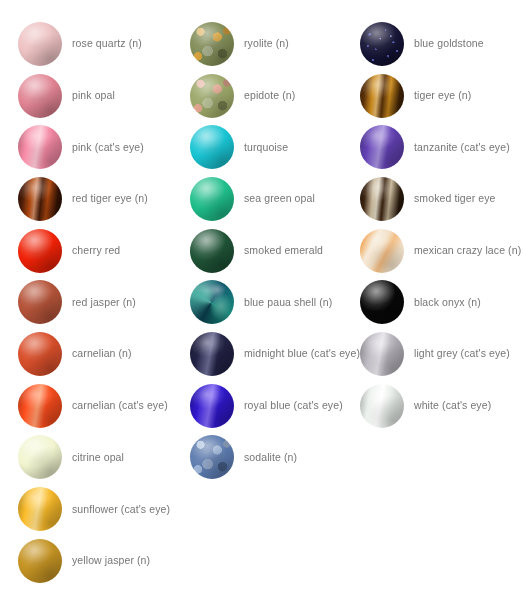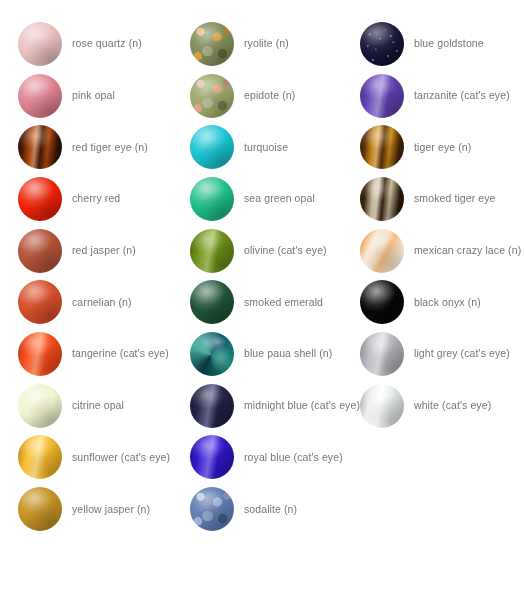--- a/index.html
+++ b/index.html
@@ -74,38 +74,42 @@
   <div class="swatch-column col-1">
       <div class="swatch-item">
         <div class="swatch-dot" style="background: radial-gradient(circle at 34% 30%, rgb(243, 210, 211) 0%, rgb(239, 195, 196) 40%, rgb(186, 152, 153) 100%), linear-gradient(72deg, rgb(210, 172, 172) 0%, rgb(248, 225, 224) 48%, rgb(196, 160, 161) 100%);"></div>
         <div class="swatch-label">rose quartz (n)</div>
       </div>
       <div class="swatch-item">
         <div class="swatch-dot" style="background: radial-gradient(circle at 36% 28%, rgb(236, 178, 187) 0%, rgb(224, 131, 146) 46%, rgb(161, 94, 105) 100%);"></div>
         <div class="swatch-label">pink opal</div>
       </div>
       <div class="swatch-item">
+        <div class="swatch-dot" style="background: linear-gradient(100deg, rgb(173, 97, 116) 0%, rgb(247, 138, 166) 22%, rgb(252, 199, 212) 46%, rgb(247, 138, 166) 62%, rgb(185, 104, 125) 100%);"></div>
+        <div class="swatch-label">pink (cat's eye)</div>
+      </div>
+      <div class="swatch-item">
         <div class="swatch-dot" style="background: linear-gradient(96deg, rgb(44, 17, 5) 0%, rgb(74, 28, 8) 14%, rgb(177, 73, 15) 30%, rgb(204, 137, 99) 40%, rgb(74, 28, 8) 52%, rgb(177, 73, 15) 66%, rgb(48, 18, 5) 86%, rgb(33, 13, 4) 100%);"></div>
         <div class="swatch-label">red tiger eye (n)</div>
       </div>
       <div class="swatch-item">
         <div class="swatch-dot" style="background: radial-gradient(circle at 36% 28%, rgb(245, 118, 101) 0%, rgb(239, 34, 7) 46%, rgb(172, 24, 5) 100%);"></div>
         <div class="swatch-label">cherry red</div>
       </div>
       <div class="swatch-item">
         <div class="swatch-dot" style="background: radial-gradient(circle at 34% 30%, rgb(200, 127, 107) 0%, rgb(181, 84, 58) 40%, rgb(141, 66, 45) 100%), linear-gradient(72deg, rgb(159, 74, 51) 0%, rgb(213, 139, 110) 48%, rgb(148, 69, 48) 100%);"></div>
         <div class="swatch-label">red jasper (n)</div>
       </div>
       <div class="swatch-item">
         <div class="swatch-dot" style="background: radial-gradient(circle at 34% 30%, rgb(227, 124, 97) 0%, rgb(217, 80, 44) 40%, rgb(169, 62, 34) 100%), linear-gradient(72deg, rgb(191, 70, 39) 0%, rgb(231, 127, 82) 48%, rgb(178, 66, 36) 100%);"></div>
         <div class="swatch-label">carnelian (n)</div>
       </div>
       <div class="swatch-item">
         <div class="swatch-dot" style="background: linear-gradient(100deg, rgb(176, 54, 20) 0%, rgb(251, 77, 29) 22%, rgb(255, 155, 110) 46%, rgb(251, 77, 29) 62%, rgb(188, 58, 22) 100%);"></div>
-        <div class="swatch-label">tangerine (cat's eye)</div>
+        <div class="swatch-label">carnelian (cat's eye)</div>
       </div>
       <div class="swatch-item">
         <div class="swatch-dot" style="background: radial-gradient(circle at 36% 28%, rgb(247, 249, 225) 0%, rgb(242, 245, 207) 46%, rgb(174, 176, 149) 100%);"></div>
         <div class="swatch-label">citrine opal</div>
       </div>
       <div class="swatch-item">
         <div class="swatch-dot" style="background: linear-gradient(100deg, rgb(174, 131, 29) 0%, rgb(249, 187, 42) 22%, rgb(255, 224, 140) 46%, rgb(249, 187, 42) 62%, rgb(187, 140, 32) 100%);"></div>
         <div class="swatch-label">sunflower (cat's eye)</div>
       </div>
       <div class="swatch-item">
@@ -124,24 +128,20 @@
       </div>
       <div class="swatch-item">
         <div class="swatch-dot" style="background: radial-gradient(circle at 36% 28%, rgb(112, 219, 228) 0%, rgb(25, 197, 212) 46%, rgb(18, 142, 153) 100%);"></div>
         <div class="swatch-label">turquoise</div>
       </div>
       <div class="swatch-item">
         <div class="swatch-dot" style="background: radial-gradient(circle at 36% 28%, rgb(116, 215, 182) 0%, rgb(31, 190, 138) 46%, rgb(22, 137, 99) 100%);"></div>
         <div class="swatch-label">sea green opal</div>
       </div>
       <div class="swatch-item">
-        <div class="swatch-dot" style="background: linear-gradient(100deg, rgb(75, 102, 17) 0%, rgb(107, 145, 24) 22%, rgb(169, 196, 99) 46%, rgb(107, 145, 24) 62%, rgb(80, 109, 18) 100%);"></div>
-        <div class="swatch-label">olivine (cat's eye)</div>
-      </div>
-      <div class="swatch-item">
         <div class="swatch-dot" style="background: radial-gradient(circle at 36% 28%, rgb(116, 148, 130) 0%, rgb(31, 83, 54) 46%, rgb(22, 60, 39) 100%);"></div>
         <div class="swatch-label">smoked emerald</div>
       </div>
       <div class="swatch-item">
         <div class="swatch-dot" style="background: radial-gradient(40% 26% at 30% 30%, rgb(26, 154, 138) 0%, transparent 70%), radial-gradient(35% 45% at 70% 60%, rgb(95, 184, 173) 0%, transparent 72%), radial-gradient(28% 20% at 62% 22%, rgb(100, 145, 159) 0%, transparent 75%), conic-gradient(from 30deg at 48% 52%, rgb(16, 86, 107), rgb(26, 154, 138), rgb(10, 56, 70), rgb(72, 174, 161), rgb(16, 86, 107));"></div>
         <div class="swatch-label">blue paua shell (n)</div>
       </div>
       <div class="swatch-item">
         <div class="swatch-dot" style="background: linear-gradient(100deg, rgb(25, 25, 50) 0%, rgb(35, 35, 71) 22%, rgb(108, 108, 149) 46%, rgb(35, 35, 71) 62%, rgb(26, 26, 53) 100%);"></div>
         <div class="swatch-label">midnight blue (cat's eye)</div>
@@ -154,26 +154,26 @@
         <div class="swatch-dot" style="background: radial-gradient(circle at 24% 22%, rgb(186, 203, 226) 0px, rgb(186, 203, 226) 8%, transparent 9%), radial-gradient(circle at 62% 34%, rgb(157, 180, 214) 0px, rgb(157, 180, 214) 11%, transparent 12%), radial-gradient(circle at 40% 66%, rgb(148, 168, 202) 0px, rgb(148, 168, 202) 13%, transparent 14%), radial-gradient(circle at 74% 72%, rgb(68, 91, 130) 0px, rgb(68, 91, 130) 10%, transparent 11%), radial-gradient(circle at 18% 78%, rgb(157, 180, 214) 0px, rgb(157, 180, 214) 8%, transparent 9%), radial-gradient(circle at 84% 20%, rgb(126, 144, 171) 0px, rgb(126, 144, 171) 7%, transparent 8%), radial-gradient(circle at 38% 40%, rgb(123, 148, 189) 0%, rgb(90, 121, 173) 55%, rgb(72, 97, 138) 100%);"></div>
         <div class="swatch-label">sodalite (n)</div>
       </div>
     </div>
   <div class="swatch-column col-3">
       <div class="swatch-item">
         <div class="swatch-dot" style="background: radial-gradient(circle at 22% 28%, rgb(90, 96, 181) 0px, rgb(90, 96, 181) 2.5%, transparent 3%), radial-gradient(circle at 58% 18%, rgb(90, 96, 181) 0px, rgb(90, 96, 181) 2%, transparent 2.5%), radial-gradient(circle at 76% 46%, rgb(90, 96, 181) 0px, rgb(90, 96, 181) 2.5%, transparent 3%), radial-gradient(circle at 36% 62%, rgb(90, 96, 181) 0px, rgb(90, 96, 181) 2%, transparent 2.5%), radial-gradient(circle at 64% 78%, rgb(90, 96, 181) 0px, rgb(90, 96, 181) 2.5%, transparent 3%), radial-gradient(circle at 18% 54%, rgb(90, 96, 181) 0px, rgb(90, 96, 181) 2%, transparent 2.5%), radial-gradient(circle at 46% 38%, rgb(140, 144, 203) 0px, rgb(140, 144, 203) 2%, transparent 2.5%), radial-gradient(circle at 84% 66%, rgb(90, 96, 181) 0px, rgb(90, 96, 181) 2%, transparent 2.5%), radial-gradient(circle at 30% 86%, rgb(90, 96, 181) 0px, rgb(90, 96, 181) 2%, transparent 2.5%), radial-gradient(circle at 70% 32%, rgb(123, 128, 196) 0px, rgb(123, 128, 196) 1.8%, transparent 2.3%), radial-gradient(circle at 38% 30%, rgb(62, 61, 89) 0%, rgb(20, 19, 52) 55%, rgb(12, 11, 31) 100%);"></div>
         <div class="swatch-label">blue goldstone</div>
       </div>
       <div class="swatch-item">
+        <div class="swatch-dot" style="background: linear-gradient(96deg, rgb(55, 30, 5) 0%, rgb(92, 50, 8) 14%, rgb(205, 140, 29) 30%, rgb(223, 180, 108) 40%, rgb(92, 50, 8) 52%, rgb(205, 140, 29) 66%, rgb(60, 33, 5) 86%, rgb(41, 22, 4) 100%);"></div>
+        <div class="swatch-label">tiger eye (n)</div>
+      </div>
+      <div class="swatch-item">
         <div class="swatch-dot" style="background: linear-gradient(100deg, rgb(70, 46, 127) 0%, rgb(100, 66, 181) 22%, rgb(167, 147, 221) 46%, rgb(100, 66, 181) 62%, rgb(75, 50, 136) 100%);"></div>
         <div class="swatch-label">tanzanite (cat's eye)</div>
-      </div>
-      <div class="swatch-item">
-        <div class="swatch-dot" style="background: linear-gradient(96deg, rgb(55, 30, 5) 0%, rgb(92, 50, 8) 14%, rgb(205, 140, 29) 30%, rgb(223, 180, 108) 40%, rgb(92, 50, 8) 52%, rgb(205, 140, 29) 66%, rgb(60, 33, 5) 86%, rgb(41, 22, 4) 100%);"></div>
-        <div class="swatch-label">tiger eye (n)</div>
       </div>
       <div class="swatch-item">
         <div class="swatch-dot" style="background: linear-gradient(96deg, rgb(35, 21, 10) 0%, rgb(59, 35, 16) 14%, rgb(200, 184, 154) 30%, rgb(219, 209, 189) 40%, rgb(59, 35, 16) 52%, rgb(200, 184, 154) 66%, rgb(38, 23, 10) 86%, rgb(27, 16, 7) 100%);"></div>
         <div class="swatch-label">smoked tiger eye</div>
       </div>
       <div class="swatch-item">
         <div class="swatch-dot" style="background: linear-gradient(118deg, rgb(247, 207, 163) 0%, rgb(240, 167, 88) 14%, rgb(246, 233, 215) 30%, rgb(242, 224, 198) 46%, rgb(244, 189, 130) 58%, rgb(242, 224, 198) 74%, rgb(247, 235, 218) 100%);"></div>
         <div class="swatch-label">mexican crazy lace (n)</div>
       </div>
       <div class="swatch-item">

